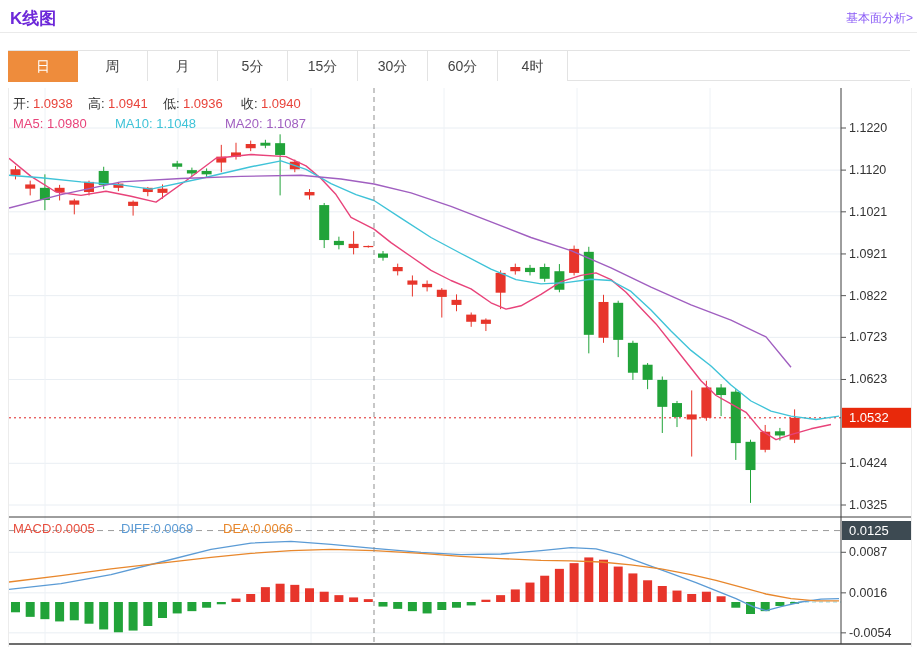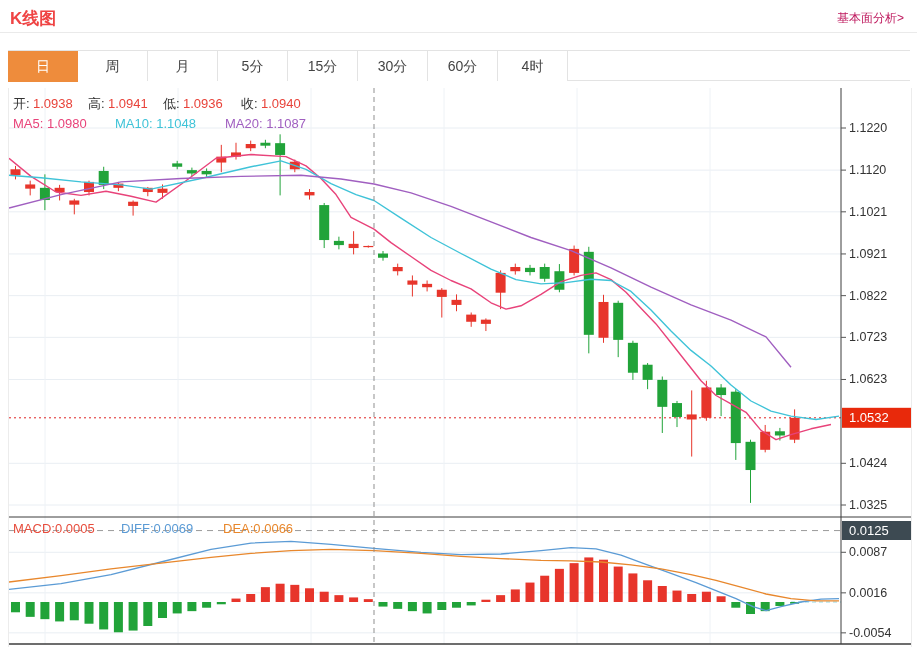--- a/index.html
+++ b/index.html
@@ -1,19 +1,19 @@
 <!DOCTYPE html>
 <html><head>
 <meta charset="utf-8">
 <style>
   html,body{margin:0;padding:0;background:#fff;}
   body{position:relative;width:917px;height:647px;overflow:hidden;
        font-family:"Liberation Sans","DejaVu Sans",sans-serif;}
-  .page-title{position:absolute;left:10px;top:7px;font-size:17px;font-weight:700;color:#ef4444;}
-  .header-link{position:absolute;right:13px;top:10px;font-size:12px;color:#be185d;cursor:pointer;text-decoration:none;}
+  .page-title{position:absolute;left:10px;top:7px;font-size:17px;font-weight:700;color:#6d28d9;}
+  .header-link{position:absolute;right:4px;top:10px;font-size:12px;color:#8b5cf6;cursor:pointer;text-decoration:none;}
   .header-divider{position:absolute;left:0;top:32px;width:917px;height:1px;background:#eaeaea;}
   .tabs-row{position:absolute;left:8px;top:50px;width:902px;height:31px;
             border-top:1px solid #e3e3e3;border-bottom:1px solid #e3e3e3;
             display:flex;box-sizing:border-box;}
   .tab{width:70px;height:30px;line-height:30px;text-align:center;font-size:14px;color:#444;
        background:#fff;border-right:1px solid #e3e3e3;cursor:pointer;box-sizing:border-box;}
   .tab:first-child{border-left:1px solid #e3e3e3;}
   .tab.active{background:#ee8c3c;color:#fff;border-color:#ee8c3c;height:31px;line-height:31px;}
   .chart-wrap{position:absolute;left:8px;top:88px;width:902px;height:559px;
               border-left:1px solid #ececec;border-right:1px solid #ececec;box-sizing:content-box;}

